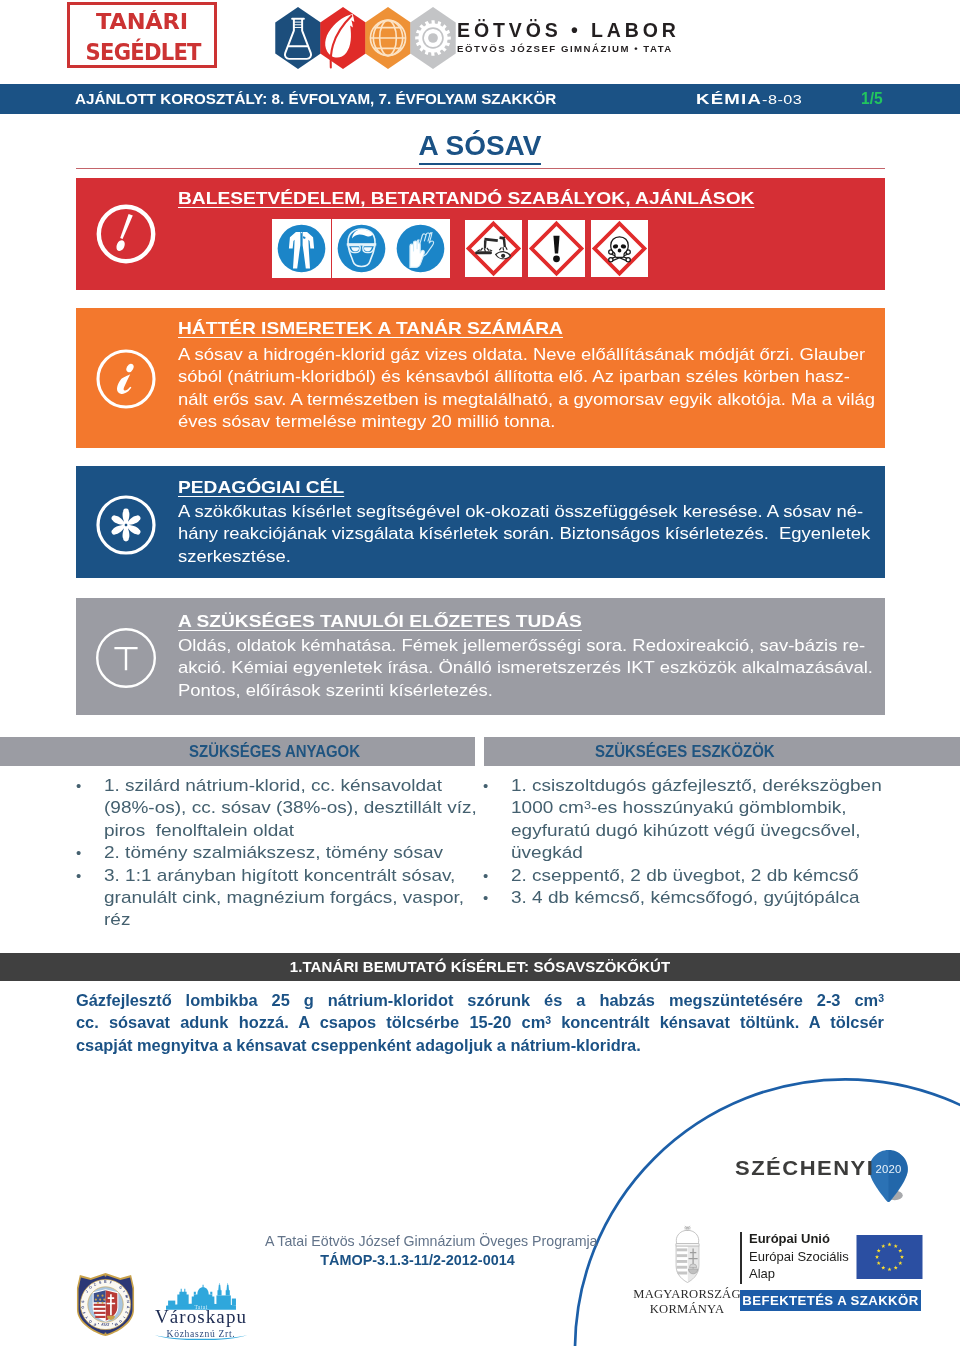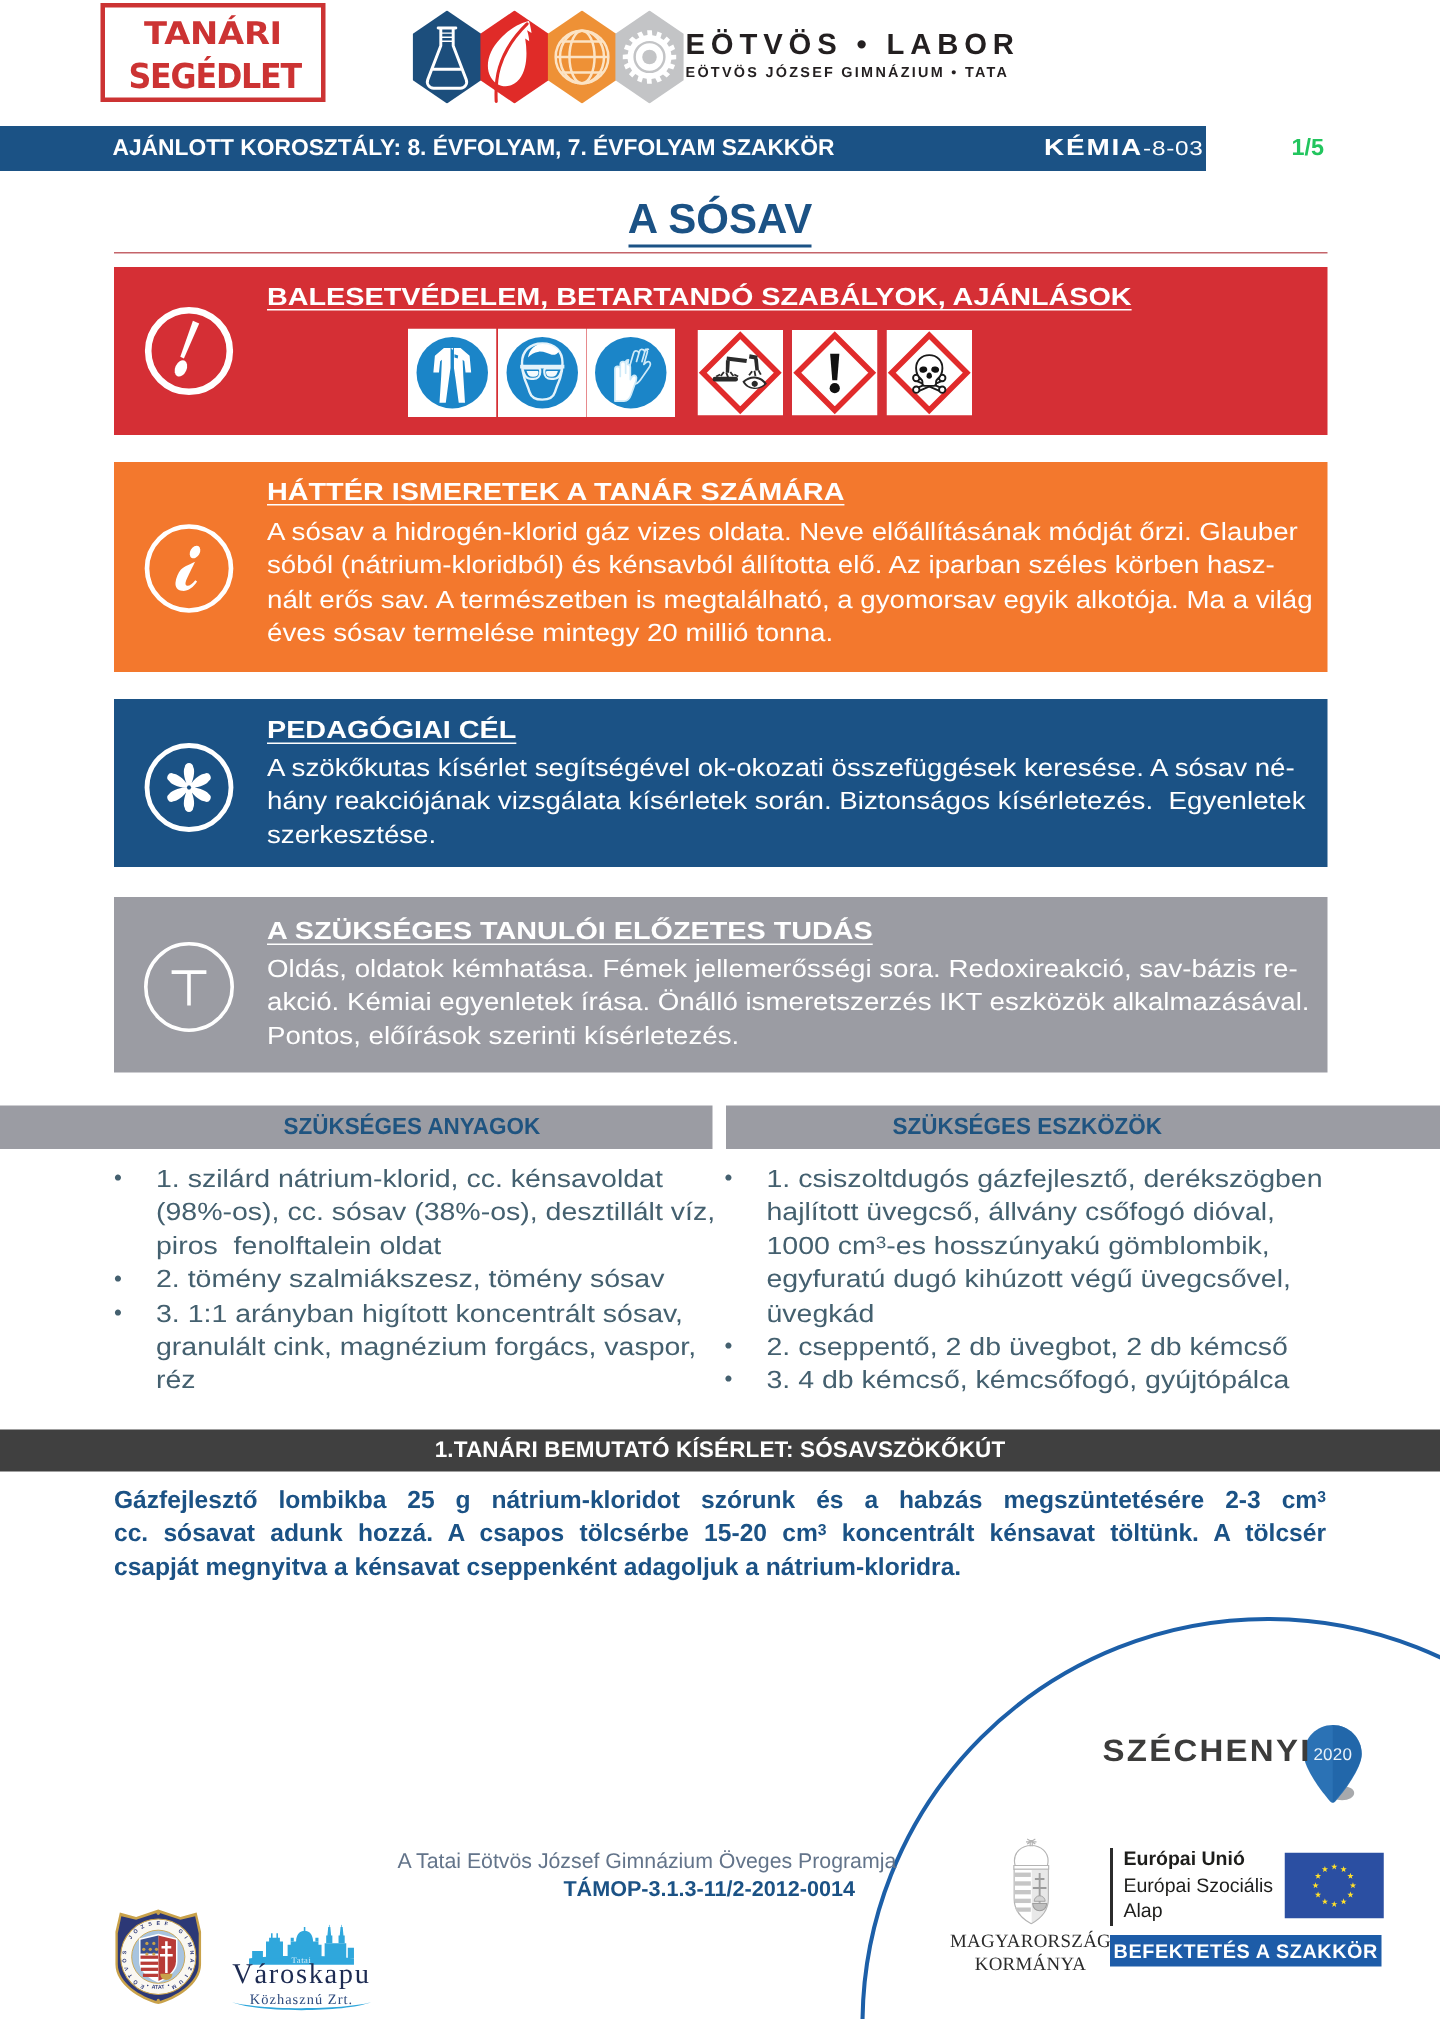--- a/index.html
+++ b/index.html
@@ -20,21 +20,21 @@
   .hexrow{position:absolute;left:268px;top:7px;height:62px;}
   .hex{position:absolute;top:0;width:60px;height:62px;}
 
   .logotxt{position:absolute;left:457px;top:18px;font-size:0;}
   .logotxt .l1{font-weight:bold;white-space:pre;font-size:19.5px;letter-spacing:3.9px;color:#231f20;
                line-height:24px;}
   .logotxt .l2{font-weight:bold;white-space:pre;font-size:9.6px;letter-spacing:1.52px;color:#231f20;
                line-height:13px;}
 
   
-  .bluebar{position:absolute;left:0;top:84px;width:804px;height:30px;background:#1B5285;}
+  .bluebar{position:absolute;left:0;top:84px;width:960px;height:30px;background:#1B5285;}
   .bluebar .bb-left{position:absolute;left:75px;top:6px;font-size:15.2px;color:#fff;
                     font-weight:bold;white-space:pre;transform:scaleX(1.0);transform-origin:left center;}
   .bluebar .bb-left .light{font-weight:bold;}
   .bluebar .bb-code{position:absolute;left:696px;top:6px;font-size:15.4px;color:#fff;
                     font-weight:bold;white-space:pre;letter-spacing:1.0px;
                     transform:scaleX(1.21);transform-origin:left center;}
   .bluebar .bb-code .sm{font-size:13.4px;font-weight:normal;letter-spacing:.4px;}
   .bluebar .bb-page{position:absolute;left:861px;top:6px;font-size:15.6px;color:#22c55e;
                     font-weight:bold;white-space:pre;}
 
@@ -129,21 +129,21 @@
                   font-size:13.2px;font-weight:bold;letter-spacing:.4px;}
 
   .seal{position:absolute;left:74px;top:1272px;width:63px;height:65px;}
   .vk{position:absolute;left:165px;top:1283px;width:72px;height:29px;}
   .vk-top{font-size:11px;font-family:"Liberation Serif",serif;letter-spacing:.8px;}
   .vktxt{position:absolute;left:153px;top:1307px;width:96px;text-align:center;color:#1D2B52;}
   .vkmain{font-family:"Liberation Serif",serif;font-size:19px;letter-spacing:1.1px;line-height:19px;}
   .vksub{font-family:"Liberation Serif",serif;font-size:9.6px;letter-spacing:.7px;color:#2E4B7E;line-height:12px;margin-top:2px;}
   .vkarc{position:absolute;left:153px;top:1333px;width:96px;height:9px;}
 
-  .prog{position:absolute;left:265px;top:1232px;width:305px;text-align:right;}
+  .prog{position:absolute;left:265px;top:1232px;width:305px;text-align:center;}
   .prog .p1{font-size:14.2px;color:#63748A;line-height:19px;white-space:nowrap;}
   .prog .p2{font-size:14.4px;font-weight:bold;color:#1B5285;line-height:19px;white-space:nowrap;}
 </style>
 </head>
 <body>
 
 <div class="page" data-name="page-root">
 
   <div class="stamp" data-name="teacher-guide-stamp">
     <div class="stamp-txt stamp-l1" data-name="stamp-line-1">TANÁRI</div>
@@ -369,21 +369,20 @@
       <li class="li" data-name="list-item"><span class="bullet" data-name="list-bullet">•</span><span data-name="list-item-text">1. szilárd nátrium-klorid, cc. kénsavoldat</span></li>
       <li class="li" data-name="list-item"><span data-name="list-item-text">(98%-os), cc. sósav (38%-os), desztillált víz,</span></li>
       <li class="li" data-name="list-item"><span data-name="list-item-text">piros  fenolftalein oldat</span></li>
       <li class="li" data-name="list-item"><span class="bullet" data-name="list-bullet">•</span><span data-name="list-item-text">2. tömény szalmiákszesz, tömény sósav</span></li>
       <li class="li" data-name="list-item"><span class="bullet" data-name="list-bullet">•</span><span data-name="list-item-text">3. 1:1 arányban higított koncentrált sósav,</span></li>
       <li class="li" data-name="list-item"><span data-name="list-item-text">granulált cink, magnézium forgács, vaspor,</span></li>
       <li class="li" data-name="list-item"><span data-name="list-item-text">réz</span></li>
     </ul>
   <ul class="list right" data-name="tools-list">
       <li class="li" data-name="list-item"><span class="bullet" data-name="list-bullet">•</span><span data-name="list-item-text">1. csiszoltdugós gázfejlesztő, derékszögben</span></li>
-      <li class="li" data-name="list-item"><span data-name="list-item-text">hajlított üvegcső, állvány csőfogó dióval,</span></li>
       <li class="li" data-name="list-item"><span data-name="list-item-text">1000 cm<sup data-name="superscript">3</sup>-es hosszúnyakú gömblombik,</span></li>
       <li class="li" data-name="list-item"><span data-name="list-item-text">egyfuratú dugó kihúzott végű üvegcsővel,</span></li>
       <li class="li" data-name="list-item"><span data-name="list-item-text">üvegkád</span></li>
       <li class="li" data-name="list-item"><span class="bullet" data-name="list-bullet">•</span><span data-name="list-item-text">2. cseppentő, 2 db üvegbot, 2 db kémcső</span></li>
       <li class="li" data-name="list-item"><span class="bullet" data-name="list-bullet">•</span><span data-name="list-item-text">3. 4 db kémcső, kémcsőfogó, gyújtópálca</span></li>
     </ul>
 
   <div class="expbar" data-name="experiment-header-bar">
     <span data-name="experiment-header">1.TANÁRI BEMUTATÓ KÍSÉRLET: SÓSAVSZÖKŐKÚT</span>
   </div>

